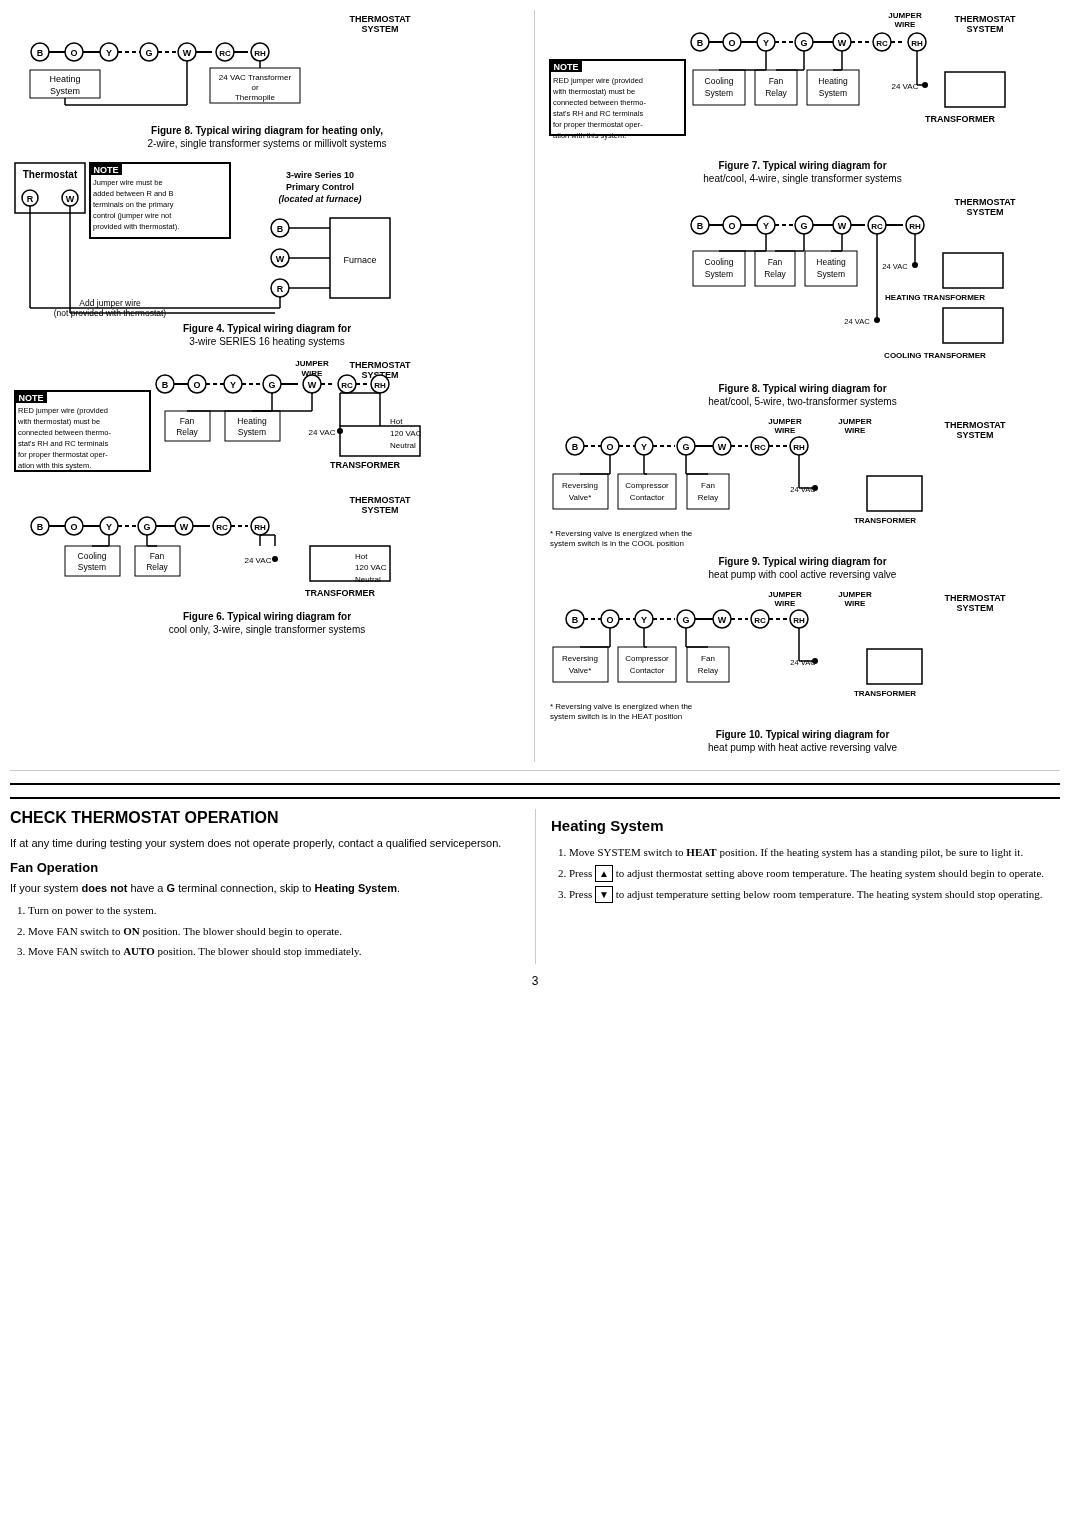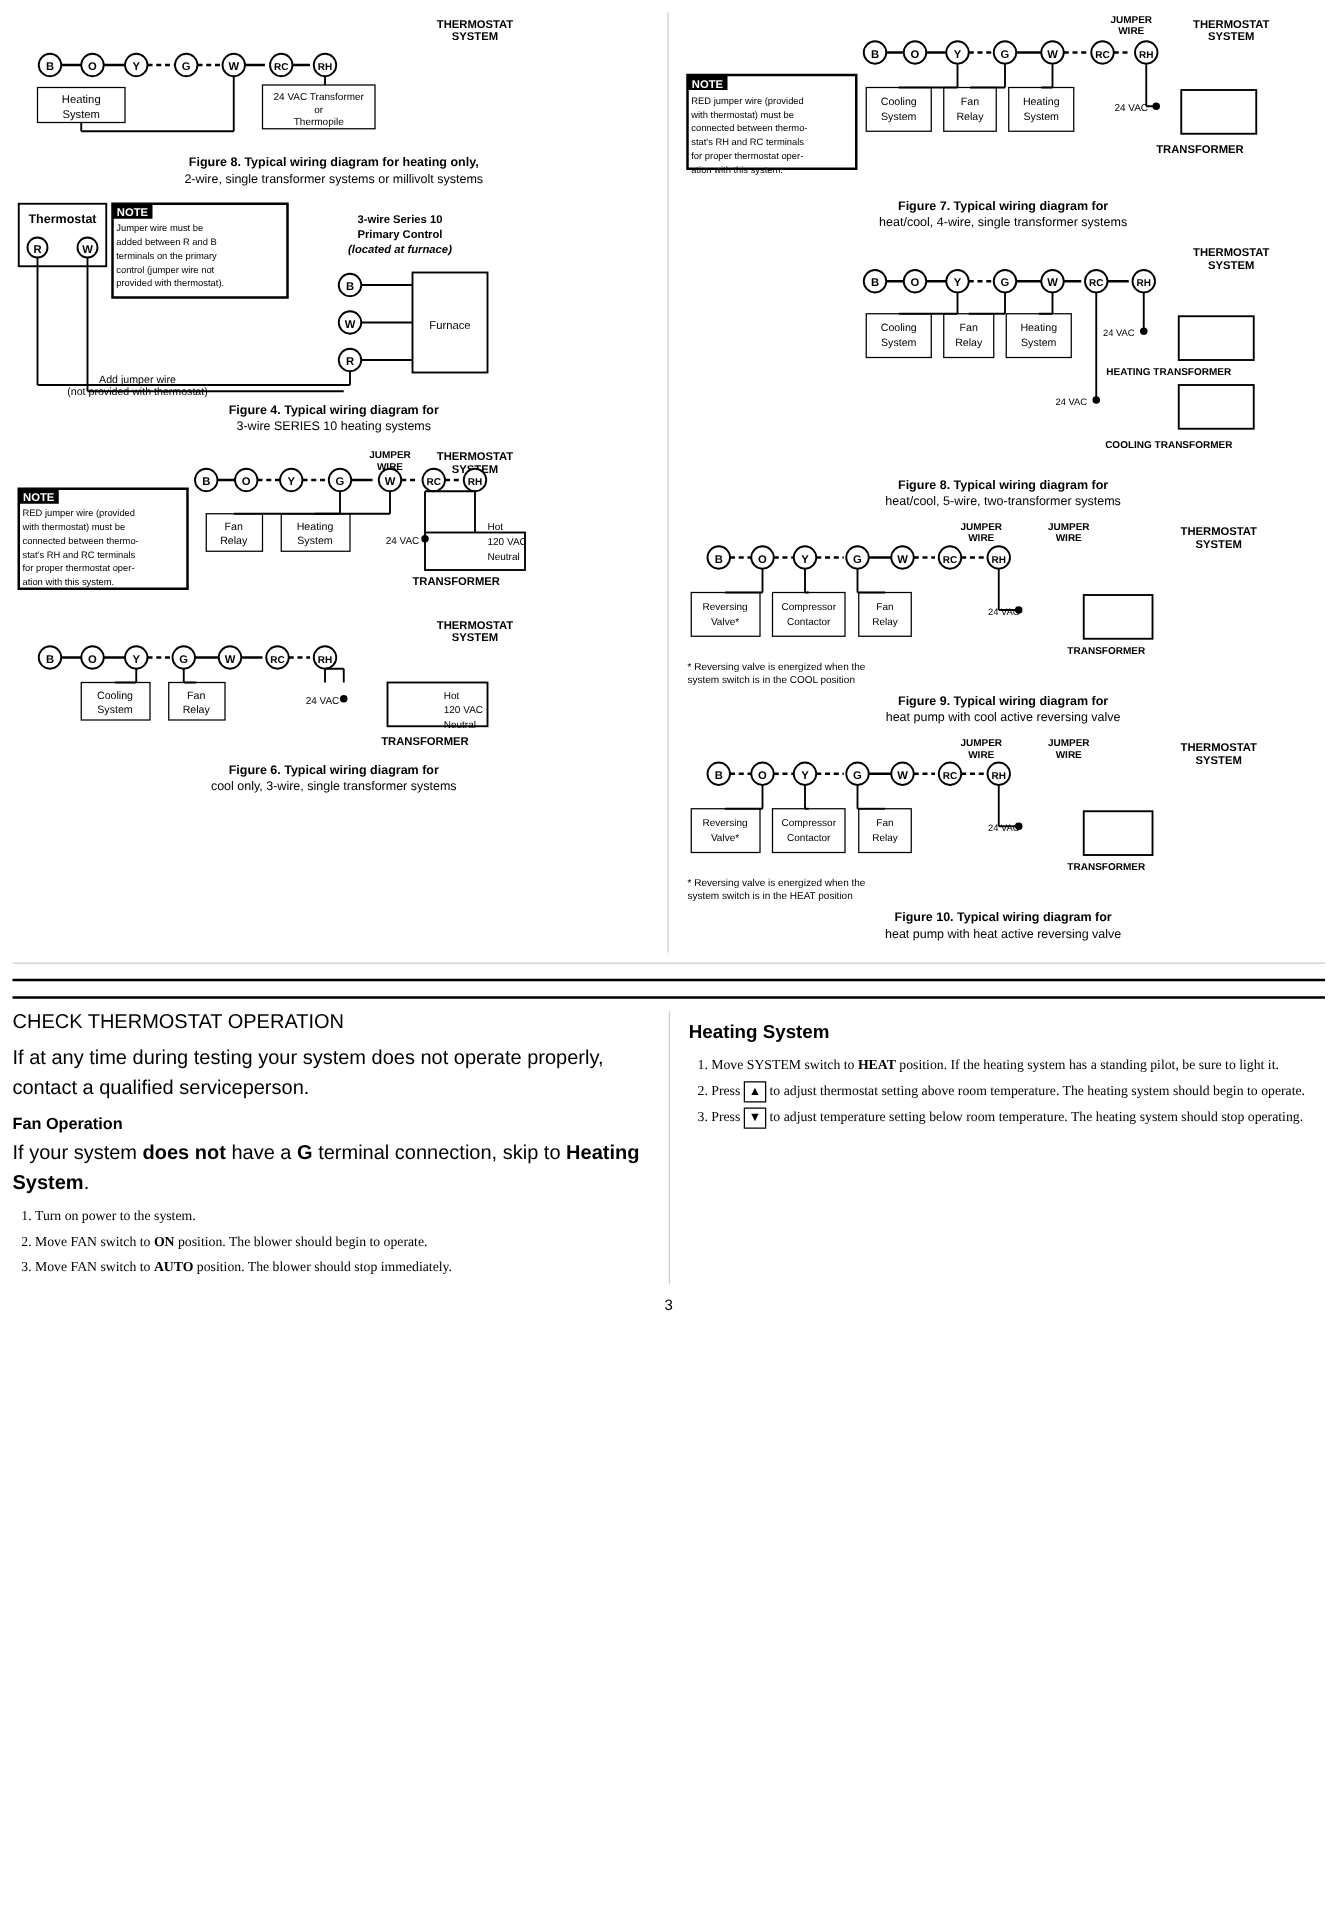--- a/index.html
+++ b/index.html
@@ -67,33 +67,33 @@
     }
 
     .bottom-right {
       width: 50%;
       padding-left: 15px;
       border-left: 1px solid #ccc;
     }
 
     .section-heading {
       font-size: 16px;
-      font-weight: normal;
+      font-weight: bold;
       margin-bottom: 8px;
     }
 
     .subsection-heading {
       font-size: 13px;
       font-weight: bold;
       text-align: left;
       margin: 8px 0 5px 0;
     }
 
     .body-text {
-      font-size: 16px;
+      font-size: 11px;
       line-height: 1.5;
       margin-bottom: 6px;
     }
 
     .body-text b {
       font-weight: bold;
     }
 
     ol {
       margin-left: 18px;
@@ -241,21 +241,21 @@
           <line x1="270" y1="139" x2="270" y2="150" stroke="black" stroke-width="1.5"></line>
 
           <line x1="60" y1="48" x2="60" y2="155" stroke="black" stroke-width="1.5"></line>
           <line x1="60" y1="155" x2="265" y2="155" stroke="black" stroke-width="1.5"></line>
 
           <text x="100" y="148" font-size="8.5" text-anchor="middle">Add jumper wire</text>
           <text x="100" y="158" font-size="8.5" text-anchor="middle">(not provided with thermostat)</text>
         </svg>
         <div class="figure-caption">
           <b>Figure 4. Typical wiring diagram for</b><br>
-          <span>3-wire SERIES 10 heating systems</span>
+          <span>3-wire SERIES 16 heating systems</span>
         </div>
       </div>
 
       <div class="diag-wrap">
         <svg class="diagram-svg" width="500" height="130">
 
           <text x="370" y="12" font-size="9" font-weight="bold" text-anchor="middle">THERMOSTAT</text>
           <text x="370" y="22" font-size="9" font-weight="bold" text-anchor="middle">SYSTEM</text>
 
           <rect x="5" y="35" width="135" height="80" stroke="black" stroke-width="2" fill="white"></rect>

